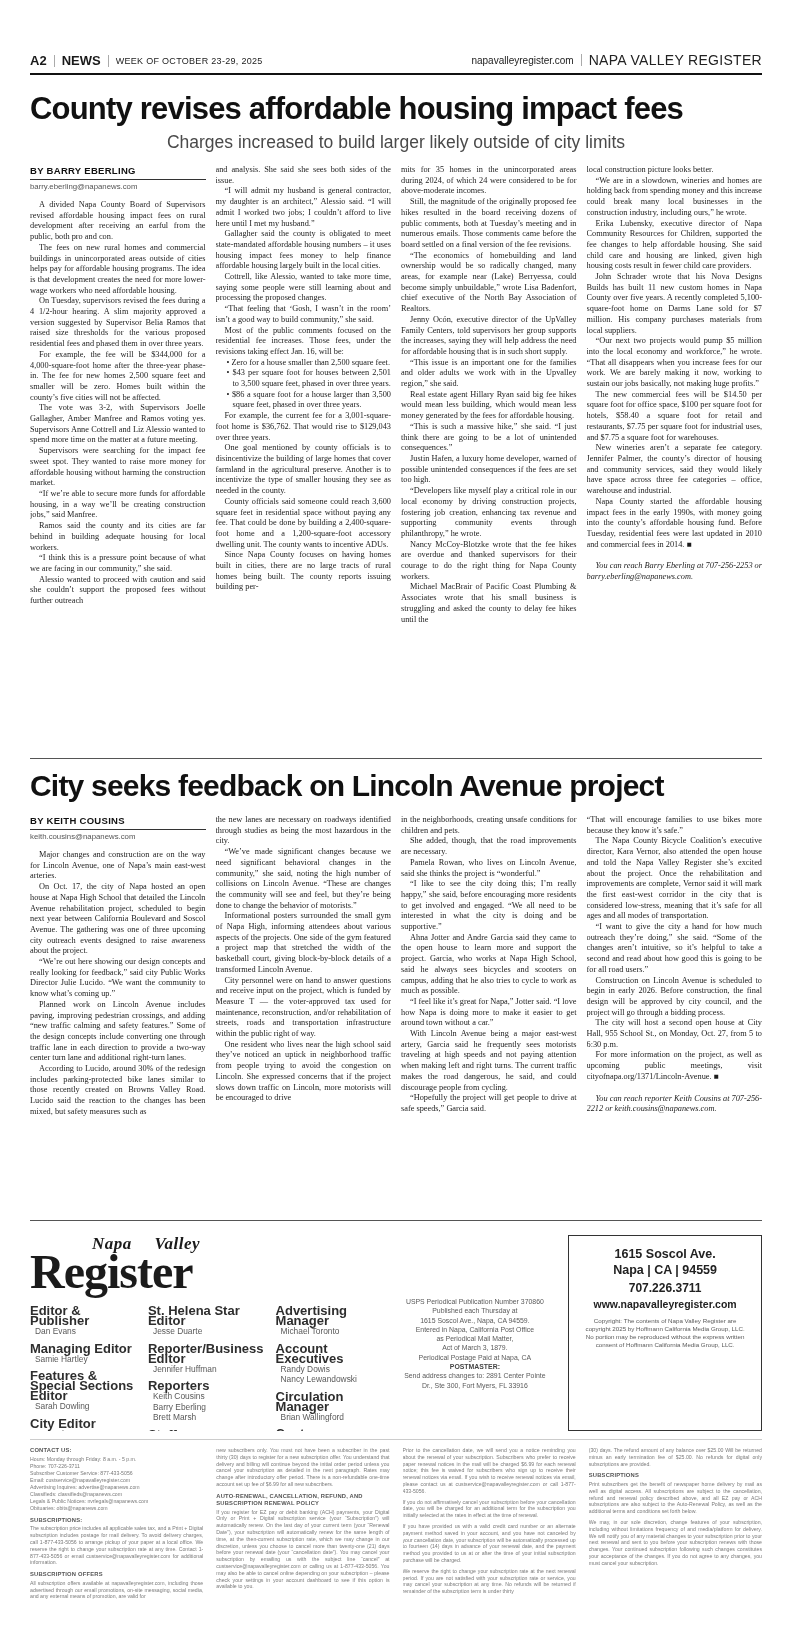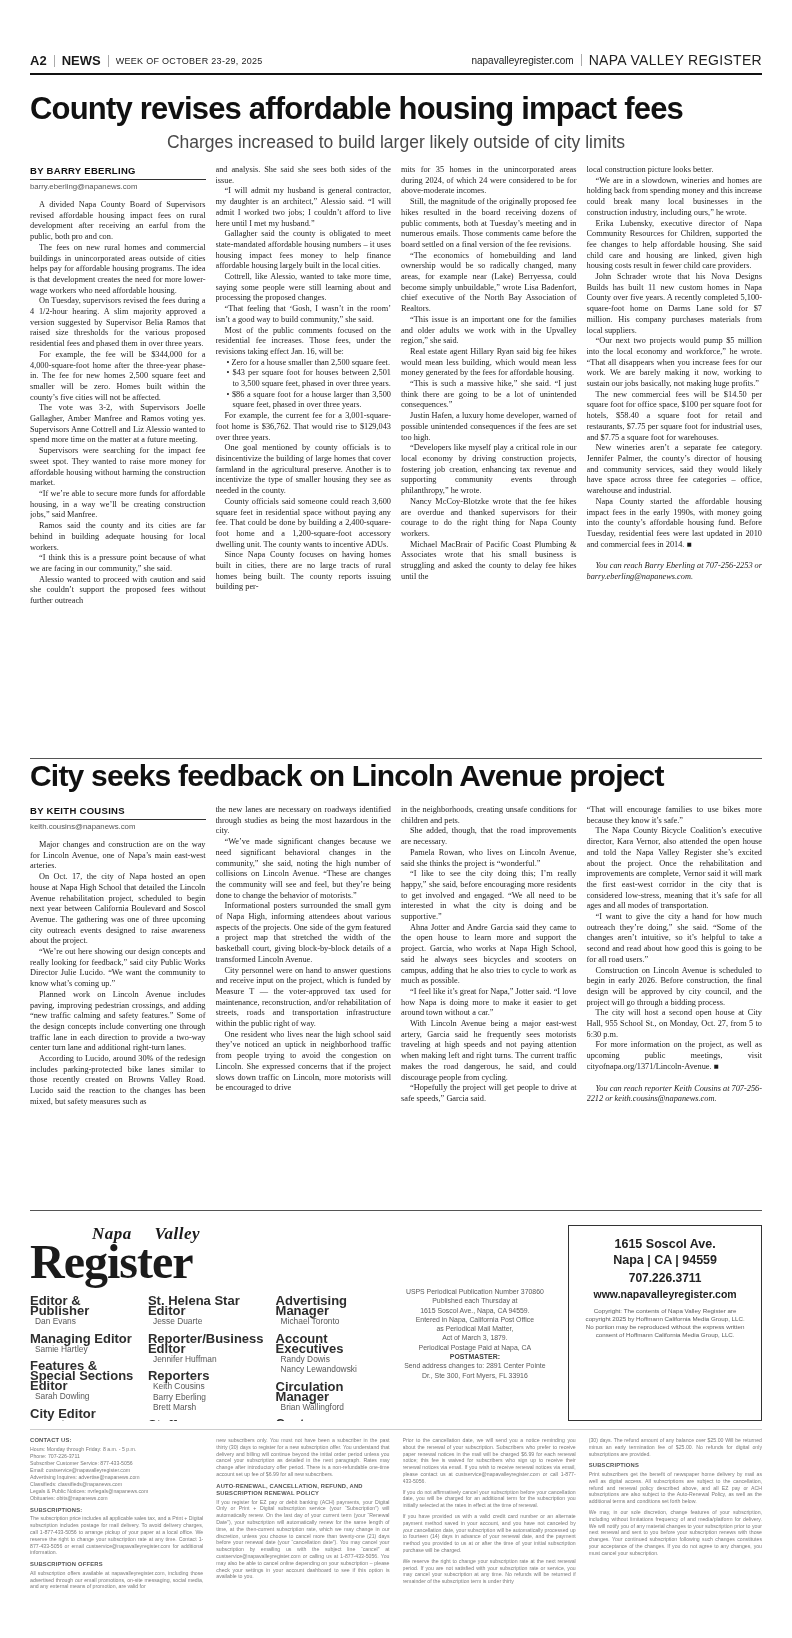--- a/index.html
+++ b/index.html
@@ -15,21 +15,21 @@
   .ph-section { font-weight:700; font-size:13px; }
   .ph-week { font-size:9px; letter-spacing:.3px; color:#222; }
   .ph-site { font-size:10px; color:#222; }
   .ph-pub { font-size:14px; color:#222; letter-spacing:.3px; }
   .vsep { display:inline-block; width:1px; height:12px; background:#aaa; margin:0 7px; }
 
   
   .headline { font-family:"Liberation Sans", sans-serif; font-weight:700; 
               color:#111; letter-spacing:-0.8px; margin:0; }
   .article1 .headline { font-size:31px; margin-top:16px; }
-  .article2 .headline { font-size:30px; }
+  .article2 .headline { font-size:30px; margin-top:10px; }
   .subhead { font-family:"Liberation Sans", sans-serif; font-weight:400; font-size:17.5px;
              color:#4a4a4a; text-align:center; margin:5px 0 0 0; }
   .cols { display:flex; gap:10px; overflow:hidden; margin-top:12px; }
   .article1 .cols { height:584px; }
   .article2 .cols { height:396px; }
   .col { flex:1 1 0; overflow:hidden; }
   .article p { margin:0; font-size:8.3px; line-height:10.7px; text-align:justify; text-indent:9px; color:#1c1c1c; }
   .article p.noindent { text-indent:0; }
   .article p.bullet { text-indent:-6px; padding-left:17px; }
   .article p.tagline { font-style:italic; margin-top:11px; }
@@ -140,20 +140,21 @@
           <p class="bullet">• $86 a square foot for a house larger than 3,500 square feet, phased in over three years.</p>
           <p>For example, the current fee for a 3,001-square-foot home is $36,762. That would rise to $129,043 over three years.</p>
           <p>One goal mentioned by county officials is to disincentivize the building of large homes that cover farmland in the agricultural preserve. Another is to incentivize the type of smaller housing they see as needed in the county.</p>
           <p>County officials said someone could reach 3,600 square feet in residential space without paying any fee. That could be done by building a 2,400-square-foot home and a 1,200-square-foot accessory dwelling unit. The county wants to incentive ADUs.</p>
           <p>Since Napa County focuses on having homes built in cities, there are no large tracts of rural homes being built. The county reports issuing building per-</p>
         </div>
       <div class="col">
           <p class="noindent">mits for 35 homes in the unincorporated areas during 2024, of which 24 were considered to be for above-moderate incomes.</p>
           <p>Still, the magnitude of the originally proposed fee hikes resulted in the board receiving dozens of public comments, both at Tuesday’s meeting and in numerous emails. Those comments came before the board settled on a final version of the fee revisions.</p>
           <p>“The economics of homebuilding and land ownership would be so radically changed, many areas, for example near (Lake) Berryessa, could become simply unbuildable,” wrote Lisa Badenfort, chief executive of the North Bay Association of Realtors.</p>
+          <p>Jenny Ocón, executive director of the UpValley Family Centers, told supervisors her group supports the increases, saying they will help address the need for affordable housing that is in such short supply.</p>
           <p>“This issue is an important one for the families and older adults we work with in the Upvalley region,” she said.</p>
           <p>Real estate agent Hillary Ryan said big fee hikes would mean less building, which would mean less money generated by the fees for affordable housing.</p>
           <p>“This is such a massive hike,” she said. “I just think there are going to be a lot of unintended consequences.”</p>
           <p>Justin Hafen, a luxury home developer, warned of possible unintended consequences if the fees are set too high.</p>
           <p>“Developers like myself play a critical role in our local economy by driving construction projects, fostering job creation, enhancing tax revenue and supporting community events through philanthropy,” he wrote.</p>
           <p>Nancy McCoy-Blotzke wrote that the fee hikes are overdue and thanked supervisors for their courage to do the right thing for Napa County workers.</p>
           <p>Michael MacBrair of Pacific Coast Plumbing &amp; Associates wrote that his small business is struggling and asked the county to delay fee hikes until the</p>
         </div>
       <div class="col">
           <p class="noindent">local construction picture looks better.</p>

